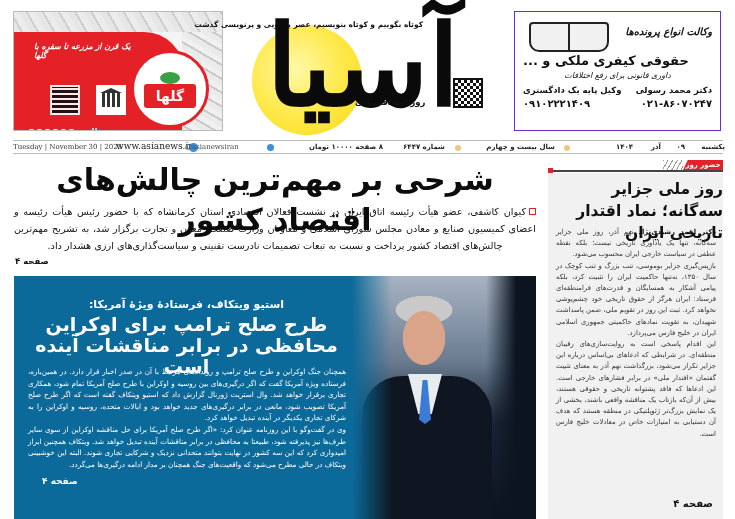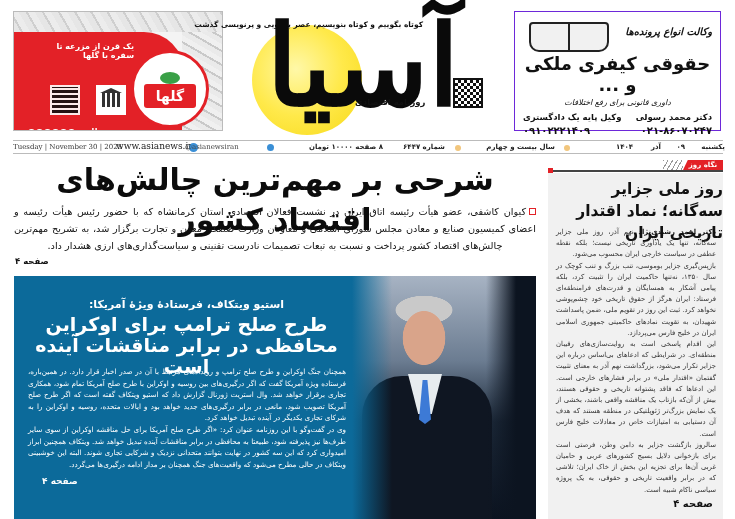--- a/index.html
+++ b/index.html
@@ -6,21 +6,21 @@
   html, body { width: 735px; height: 519px; background: #fff; overflow: hidden; }
   body { font-family: "DejaVu Sans", "Liberation Sans", sans-serif; color: #111; position: relative; }
 
   
   .masthead { position: absolute; left: 0; top: 0; width: 735px; height: 137px; }
 
   .ad-left { position: absolute; left: 13px; top: 11px; width: 210px; height: 120px; border: 1px solid #bbb; background: #f4f4f4; overflow: hidden; }
   .ad-left .herb-top { position: absolute; left: 0; top: 0; width: 100%; height: 20px; background: repeating-linear-gradient(60deg,#e6e6e6 0 6px,#cfcfcf 6px 8px,#ececec 8px 14px); }
   .ad-left .red { position: absolute; left: 0; top: 20px; width: 170px; height: 100px; background: #e32127; border-top-right-radius: 40px; }
   .ad-left .herb-right { position: absolute; right: 0; top: 20px; width: 40px; height: 100px; background: repeating-linear-gradient(30deg,#eaeaea 0 5px,#c9c9c9 5px 7px,#f0f0f0 7px 12px); }
-  .ad-left .slogan { position: absolute; left: 20px; top: 30px; width: 100px; font-size: 8px; font-weight: bold; color: #fff; text-align: right; direction: rtl; }
+  .ad-left .slogan { position: absolute; left: 20px; top: 30px; width: 100px; font-size: 8px; font-weight: bold; color: #fff; text-align: left; direction: rtl; font-style: italic; }
   .ad-left .logo-circle { position: absolute; left: 117px; top: 38px; width: 78px; height: 78px; border-radius: 50%; background: #fff; border: 3px solid #e32127; }
   .ad-left .logo-text { position: absolute; left: 130px; top: 72px; width: 52px; height: 24px; background: #e32127; color: #fff; font-weight: bold; font-size: 14px; text-align: center; line-height: 24px; border-radius: 3px; direction: rtl; }
   .ad-left .leaf { position: absolute; left: 146px; top: 60px; width: 20px; height: 12px; background: #3aa047; border-radius: 50% 50% 50% 50%; }
   .ad-left .qr { position: absolute; left: 36px; top: 73px; width: 30px; height: 30px; background:
       repeating-linear-gradient(0deg,#111 0 3px,#fff 3px 5px), #fff; border: 2px solid #fff; opacity: .9; }
   .ad-left .unesco { position: absolute; left: 82px; top: 73px; width: 30px; height: 30px; background: #fff; }
   .ad-left .unesco .col { position: absolute; top: 8px; width: 3px; height: 14px; background: #333; }
   .ad-left .unesco .roof { position: absolute; left: 4px; top: 3px; width: 22px; height: 5px; background: #333; clip-path: polygon(50% 0,100% 100%,0 100%); }
   .ad-left .social { position: absolute; left: 14px; top: 108px; font-size: 8px; color: #fff; font-weight: bold; letter-spacing: .5px; margin-top: 8px; }
   .ad-left .social .dot { display: inline-block; width: 7px; height: 7px; border-radius: 50%; background: #fff; margin-right: 1px; vertical-align: -1px; }
@@ -30,21 +30,21 @@
   .logo-area .tagline { position: absolute; left: 8px; top: 20px; width: 175px; font-size: 7.5px; font-weight: bold; direction: rtl; text-align: left; white-space: nowrap; }
   .logo-area .brand { position: absolute; left: 18px; top: 6px; width: 210px; height: 130px; font-family: "DejaVu Serif", serif; font-size: 112px; line-height: 120px; font-weight: bold; color: #0a0a0a; direction: rtl; text-align: center; letter-spacing: -4px; }
   .logo-area .subtitle { position: absolute; left: 115px; top: 97px; font-size: 8.5px; font-weight: bold; direction: rtl; }
   .logo-area .qr-small { position: absolute; left: 213px; top: 78px; width: 30px; height: 30px;
       background: conic-gradient(#111 0 25%, #fff 0 50%, #111 0 75%, #fff 0); background-size: 6px 6px; border: 2px solid #111; }
 
   .ad-right { position: absolute; left: 514px; top: 11px; width: 207px; height: 120px; border: 1px solid #6d28d9; background: #fff; padding: 4px 8px; direction: rtl; }
   .ad-right .line1 { font-size: 10px; font-weight: bold; text-align: right; margin-top: 10px; font-style: italic; }
   .ad-right .book { position: absolute; left: 14px; top: 10px; width: 80px; height: 30px; border: 2px solid #222; border-radius: 4px 4px 10px 10px; background: #f1f1f1; }
   .ad-right .book::after { content: ""; position: absolute; left: 37px; top: 0; width: 2px; height: 100%; background: #222; }
-  .ad-right .line2 { font-size: 18px; font-weight: bold; text-align: center; margin-top: 16px; }
+  .ad-right .line2 { font-size: 13px; font-weight: bold; text-align: left; margin-top: 16px; }
   .ad-right .line3 { font-size: 8px; text-align: center; margin-top: 3px; font-style: italic; }
   .ad-right .row { display: flex; justify-content: space-between; font-size: 8.5px; font-weight: bold; margin-top: 5px; }
   .ad-right .row.phones { font-size: 10px; margin-top: 3px; }
 
   
   .datebar { position: absolute; left: 13px; top: 140px; width: 710px; height: 14px; border-top: 1px solid #bbb; border-bottom: 1px solid #bbb; font-size: 7.5px; color: #222; }
   .datebar .en-date { position: absolute; left: 0; top: 2px; font-family: "DejaVu Serif", serif; font-size: 7px; color: #333; }
   .datebar .web { position: absolute; left: 103px; top: 0px; font-family: "DejaVu Serif", serif; font-size: 9px; }
   .datebar .handle { position: absolute; left: 172px; top: 2px; font-family: "DejaVu Serif", serif; font-size: 7px; color: #444; }
   .datebar .tg-icon { position: absolute; left: 176px; top: 2px; width: 9px; height: 9px; border-radius: 50%; background: #3a8fd6; }
@@ -175,23 +175,22 @@
   <div class="body">
     <p>همچنان جنگ اوکراین و طرح صلح ترامپ و رویدادهای مرتبط با آن در صدر اخبار قرار دارد. در همین‌باره، فرستاده ویژه آمریکا گفت که اگر درگیری‌های بین روسیه و اوکراین با طرح صلح آمریکا تمام شود، همکاری تجاری برقرار خواهد شد. وال استریت ژورنال گزارش داد که استیو ویتکاف گفته است که اگر طرح صلح آمریکا تصویب شود، مانعی در برابر درگیری‌های جدید خواهد بود و ایالات متحده، روسیه و اوکراین را به شرکای تجاری یکدیگر در آینده تبدیل خواهد کرد.</p>
     <p>وی در گفت‌وگو با این روزنامه عنوان کرد: «اگر طرح صلح آمریکا برای حل مناقشه اوکراین از سوی سایر طرف‌ها نیز پذیرفته شود، طبیعتا به محافظی در برابر مناقشات آینده تبدیل خواهد شد. ویتکاف همچنین ابراز امیدواری کرد که این سه کشور در نهایت بتوانند متحدانی نزدیک و شرکایی تجاری شوند. البته این خوشبینی ویتکاف در حالی مطرح می‌شود که واقعیت‌های جنگ همچنان بر مدار ادامه درگیری‌ها می‌گردد.</p>
   </div>
   <div class="page-ref">صفحه ۴</div>
 </div>
 
 <div class="rightcol">
   <div class="panel"></div>
   <div class="stripes"></div>
-  <div class="tag">نگاه روز</div>
+  <div class="tag">حضور روز</div>
   <div class="topline"></div>
   <div class="title">روز ملی جزایر سه‌گانه؛ نماد اقتدار تاریخی ایران</div>
   <div class="body">
     <p><b>دکتر احمد رشیدی‌نژاد</b> <span>نهم آذر، روز ملی جزایر سه‌گانه، تنها یک یادآوری تاریخی نیست؛ بلکه نقطه عطفی در سیاست خارجی ایران محسوب می‌شود.</span></p>
     <p>بازپس‌گیری جزایر بوموسی، تنب بزرگ و تنب کوچک در سال ۱۳۵۰، نه‌تنها حاکمیت ایران را تثبیت کرد، بلکه پیامی آشکار به همسایگان و قدرت‌های فرامنطقه‌ای فرستاد: ایران هرگز از حقوق تاریخی خود چشم‌پوشی نخواهد کرد. ثبت این روز در تقویم ملی، ضمن پاسداشت شهیدان، به تقویت نمادهای حاکمیتی جمهوری اسلامی ایران در خلیج فارس می‌پردازد.</p>
     <p>این اقدام پاسخی است به روایت‌سازی‌های رقیبان منطقه‌ای. در شرایطی که ادعاهای بی‌اساس درباره این جزایر تکرار می‌شود، بزرگداشت نهم آذر به معنای تثبیت گفتمان «اقتدار ملی» در برابر فشارهای خارجی است. این ادعاها که فاقد پشتوانه تاریخی و حقوقی هستند، بیش از آن‌که بازتاب یک مناقشه واقعی باشند، بخشی از یک نمایش بزرگ‌تر ژئوپلتیکی در منطقه هستند که هدف آن دستیابی به امتیازات خاص در معادلات خلیج فارس است.</p>
-    <p>سالروز بازگشت جزایر به دامن وطن، فرصتی است برای بازخوانی دلایل بسیج کشورهای عربی و حامیان غربی آن‌ها برای تجزیه این بخش از خاک ایران؛ تلاشی که در برابر واقعیت تاریخی و حقوقی، به یک پروژه سیاسی ناکام شبیه است.</p>
   </div>
   <div class="page-ref">صفحه ۴</div>
 </div>
 
 </body></html>

